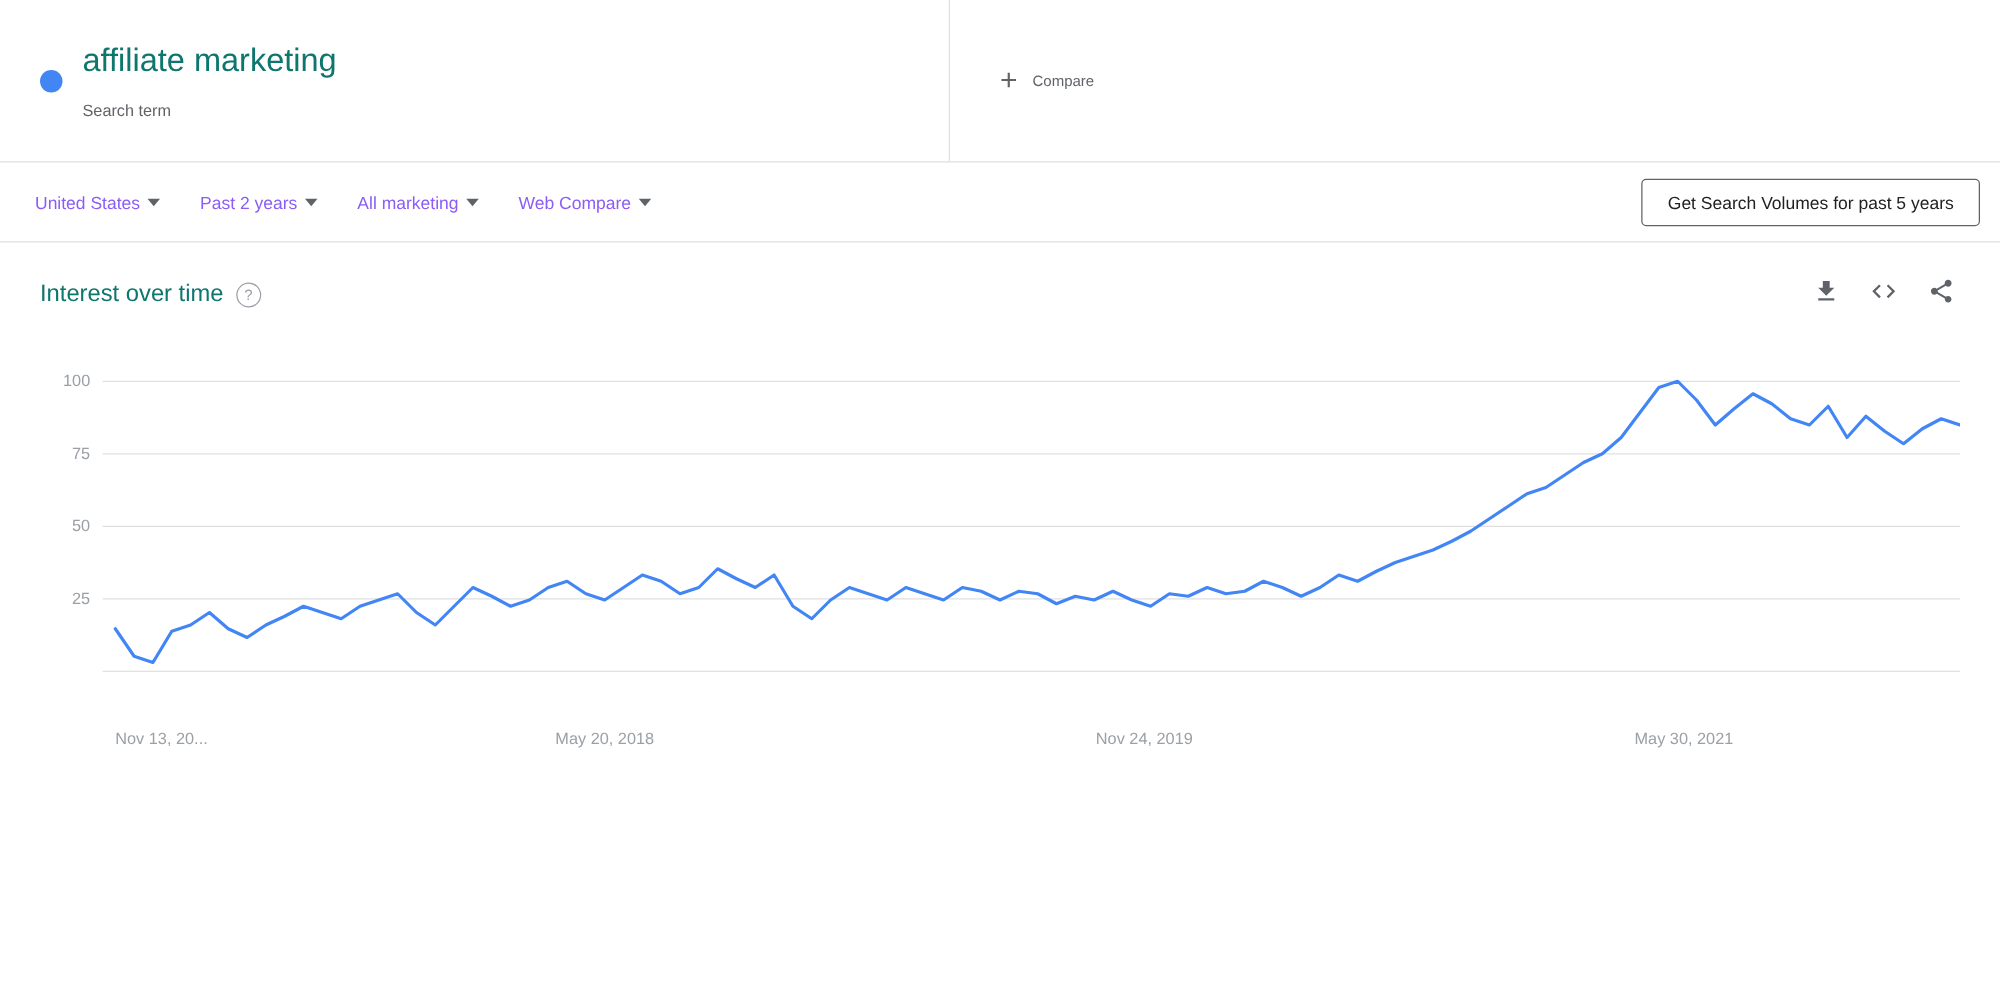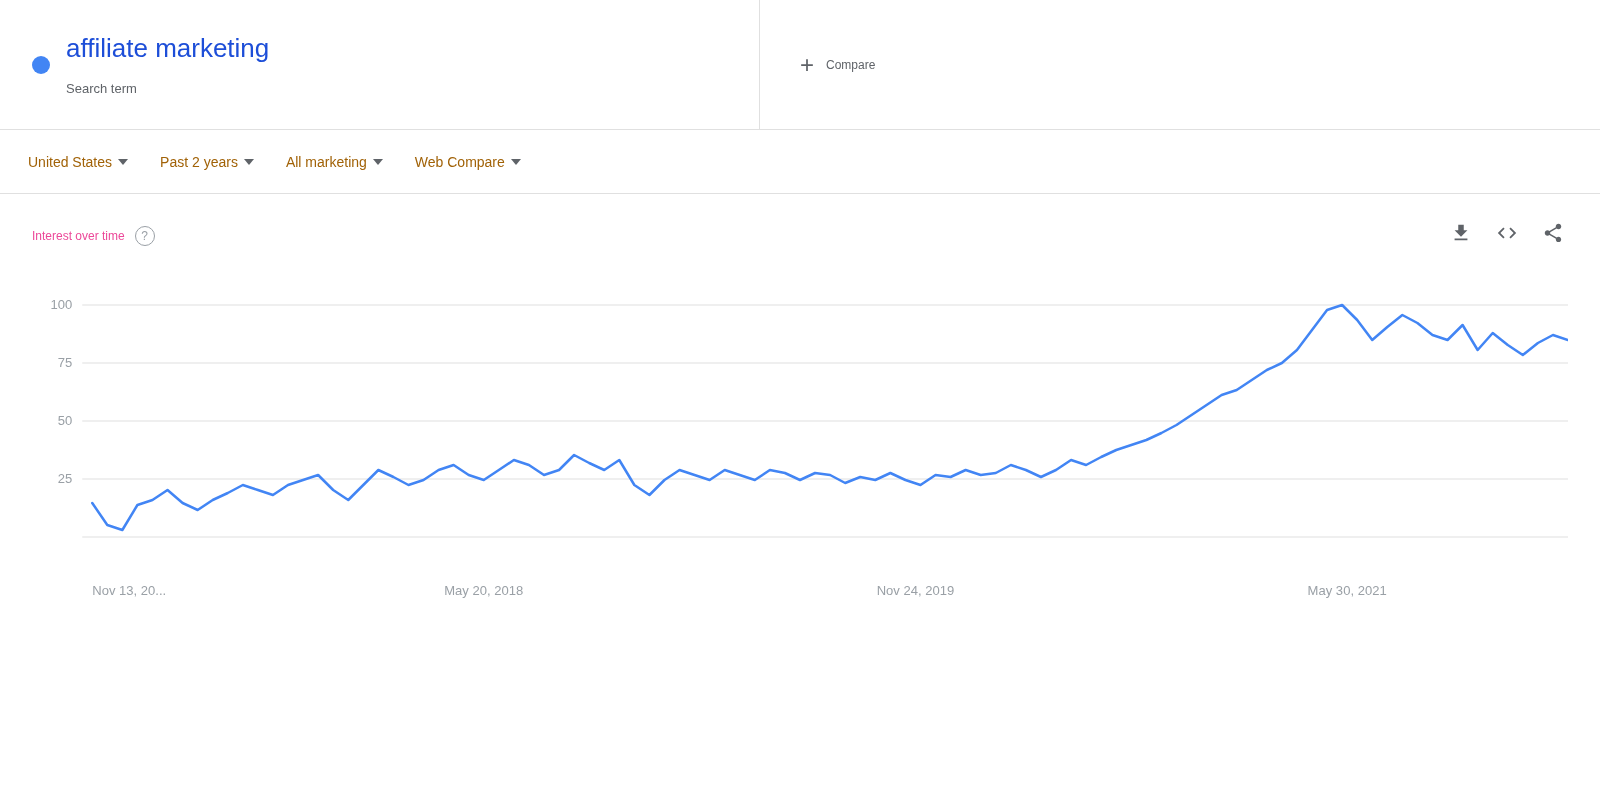--- a/index.html
+++ b/index.html
@@ -31,21 +31,21 @@
       flex-shrink: 0;
       margin-right: 16px;
     }
     .term-info {
       display: flex;
       flex-direction: column;
     }
     .term-name {
       font-size: 26px;
       font-weight: 400;
-      color: #1d4ed8;
+      color: #0f766e;
       line-height: 1.2;
     }
     .term-type {
       font-size: 13px;
       color: #5f6368;
       margin-top: 16px;
     }
     .compare-section {
       flex: 1;
       display: flex;
@@ -81,21 +81,21 @@
       gap: 8px;
     }
     .filter-dropdown {
       display: flex;
       align-items: center;
       padding: 8px 12px;
       cursor: pointer;
       border-radius: 4px;
       gap: 6px;
       font-size: 14px;
-      color: #a16207;
+      color: #8b5cf6;
     }
     .chevron {
       display: inline-block;
       width: 0;
       height: 0;
       border-left: 5px solid transparent;
       border-right: 5px solid transparent;
       border-top: 6px solid #5f6368;
     }
     .get-volumes-btn {
@@ -119,22 +119,22 @@
       align-items: center;
       justify-content: space-between;
       margin-bottom: 32px;
     }
     .chart-title-area {
       display: flex;
       align-items: center;
       gap: 10px;
     }
     .chart-title {
-      font-size: 12px;
-      color: #ec4899;
+      font-size: 19px;
+      color: #0f766e;
       font-weight: 400;
       text-align: right;
     }
     .help-icon {
       width: 20px;
       height: 20px;
       border-radius: 50%;
       border: 1.5px solid #9aa0a6;
       display: flex;
       align-items: center;
@@ -196,20 +196,21 @@
     <span class="chevron"></span>
   </div>
   <div class="filter-dropdown">
     <span>All marketing</span>
     <span class="chevron"></span>
   </div>
   <div class="filter-dropdown">
     <span>Web Compare</span>
     <span class="chevron"></span>
   </div>
+  <button class="get-volumes-btn">Get Search Volumes for past 5 years</button>
 </div>
 
 <div class="chart-section">
   <div class="chart-header">
     <div class="chart-title-area">
       <span class="chart-title">Interest over time</span>
       <div class="help-icon">?</div>
     </div>
     <div class="chart-actions">
       <button class="chart-action-btn">

